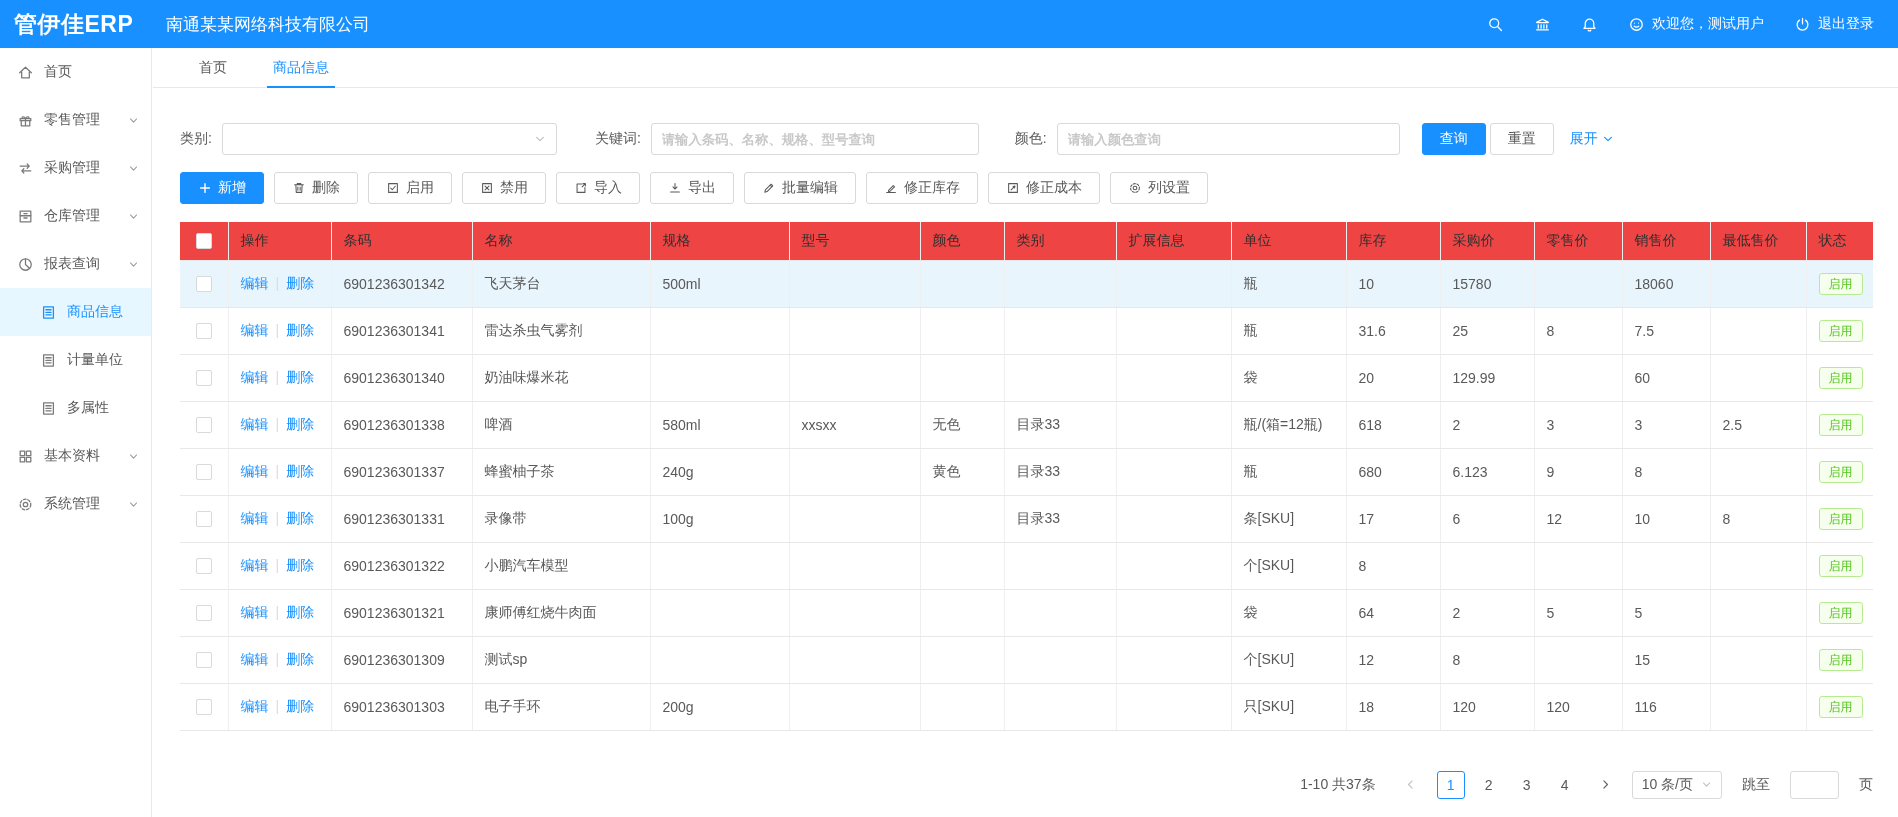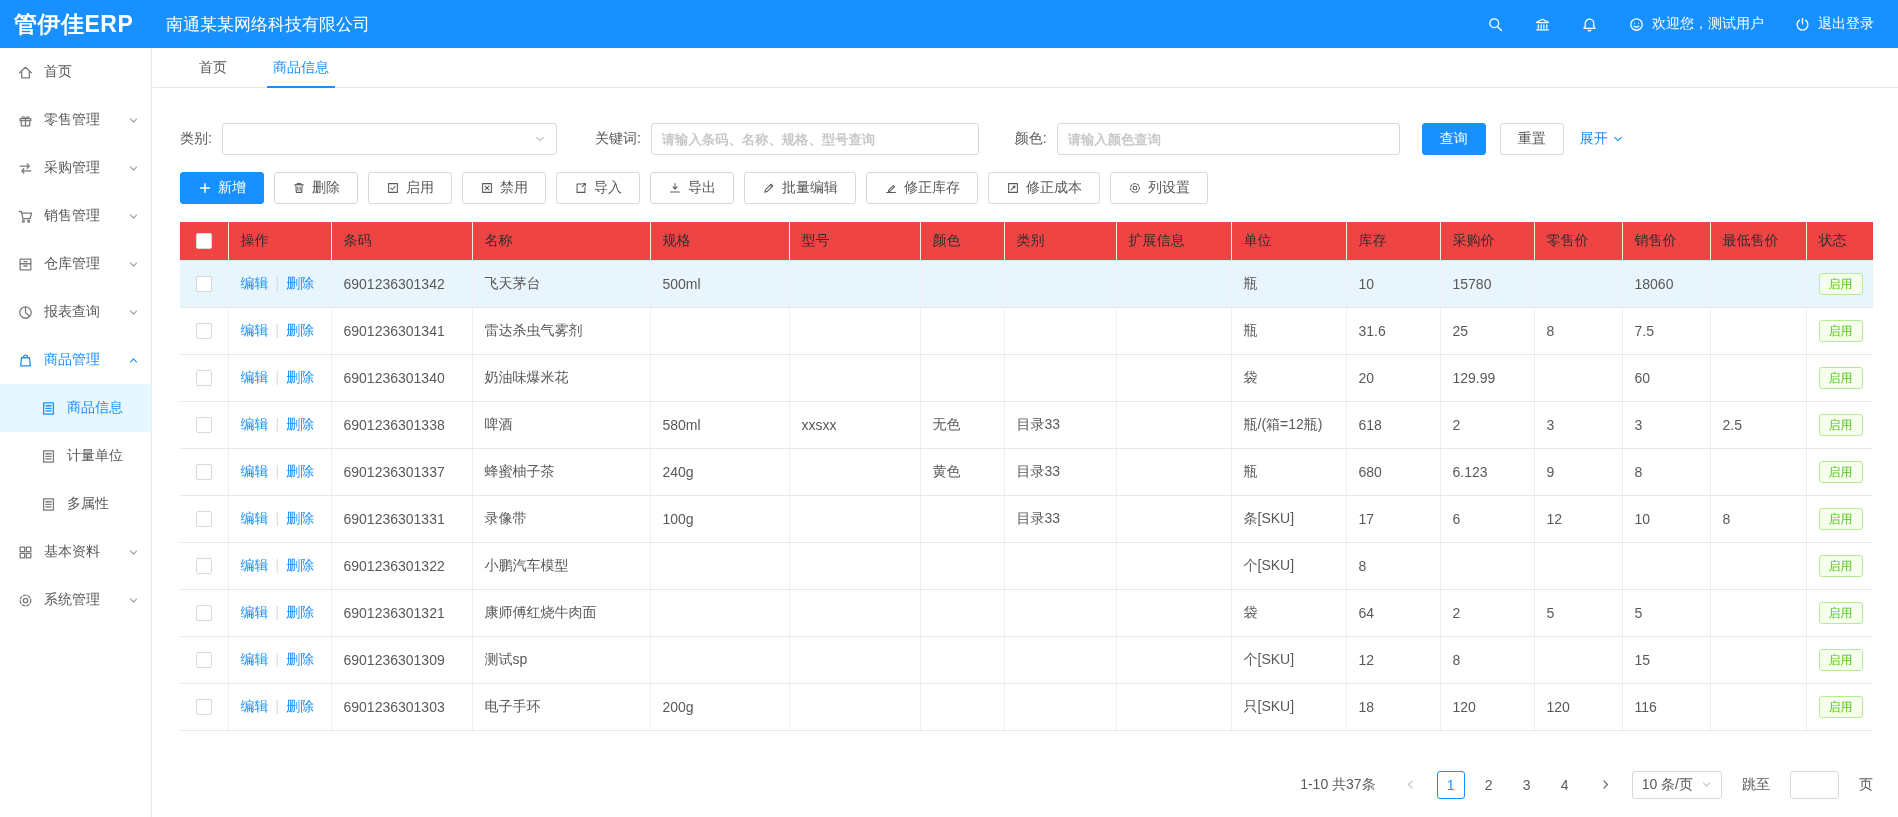--- a/index.html
+++ b/index.html
@@ -49,21 +49,21 @@
   .select-box .chev { width:12px; height:12px; color:#bfbfbf; }
   input.text-input { outline:none;font-weight:bold; }
   input.text-input::placeholder { color:#c9c9c9; }
   .kw-input { width:328px; margin-right:36px; }
   .color-input { width:343px; }
   .gap-lg { width:38px; }
   .btn { height:32px; border-radius:3px; border:1px solid var(--input-border); background:#fff;
     color:#595959; padding:0 17px; font-size:14px; cursor:pointer; display:inline-flex; align-items:center; gap:6px; }
   .btn.primary { background:var(--primary); border-color:var(--primary); color:#fff; }
   .search-btn { margin-left:22px;text-align:center; }
-  .reset-btn { margin-left:14px; }
+  .reset-btn { margin-left:4px; }
   .expand-link { margin-left:16px; color:var(--primary); display:flex; align-items:center; gap:4px; cursor:pointer; }
   .expand-link .chev { width:12px; height:12px; }
 
   
   .toolbar { margin-top:17px; display:flex; gap:10px; }
   .btn .icon { width:14px; height:14px; }
 
   
   table { margin-top:18px; width:1693px; border-collapse:collapse; table-layout:fixed; }
   th { background:#ef4444; height:38px; font-weight:500; color:#303030; text-align:left;
@@ -171,35 +171,20 @@
       <span>采购管理</span>
       <span class="icon chev">
         <svg viewBox="0 0 16 16" fill="none" stroke="currentColor" stroke-width="1.2" stroke-linecap="round" stroke-linejoin="round">
           <path d="M3.5 5.8 8 10.3l4.5-4.5" stroke-width="1.5"></path>
         </svg>
       </span>
     </div>
     <div class="side-item">
       <span class="icon">
         <svg viewBox="0 0 16 16" fill="none" stroke="currentColor" stroke-width="1.2" stroke-linecap="round" stroke-linejoin="round">
-          <path d="M2.3 3.3h1.8l1.5 6.6h6.7l1.4-5H4.8"></path>
-          <circle cx="6" cy="12.4" r="0.9"></circle>
-          <circle cx="11" cy="12.4" r="0.9"></circle>
-        </svg>
-      </span>
-      <span>销售管理</span>
-      <span class="icon chev">
-        <svg viewBox="0 0 16 16" fill="none" stroke="currentColor" stroke-width="1.2" stroke-linecap="round" stroke-linejoin="round">
-          <path d="M3.5 5.8 8 10.3l4.5-4.5" stroke-width="1.5"></path>
-        </svg>
-      </span>
-    </div>
-    <div class="side-item">
-      <span class="icon">
-        <svg viewBox="0 0 16 16" fill="none" stroke="currentColor" stroke-width="1.2" stroke-linecap="round" stroke-linejoin="round">
           <rect x="3" y="3" width="10" height="10"></rect>
           <path d="M3 7.3h10M6.5 5.2h3M6.5 9.4h3"></path>
         </svg>
       </span>
       <span>仓库管理</span>
       <span class="icon chev">
         <svg viewBox="0 0 16 16" fill="none" stroke="currentColor" stroke-width="1.2" stroke-linecap="round" stroke-linejoin="round">
           <path d="M3.5 5.8 8 10.3l4.5-4.5" stroke-width="1.5"></path>
         </svg>
       </span>
@@ -208,33 +193,20 @@
       <span class="icon">
         <svg viewBox="0 0 16 16" fill="none" stroke="currentColor" stroke-width="1.2" stroke-linecap="round" stroke-linejoin="round">
           <circle cx="8" cy="8" r="5.4"></circle>
           <path d="M8 8V2.6M8 8l3.9 3.7"></path>
         </svg>
       </span>
       <span>报表查询</span>
       <span class="icon chev">
         <svg viewBox="0 0 16 16" fill="none" stroke="currentColor" stroke-width="1.2" stroke-linecap="round" stroke-linejoin="round">
           <path d="M3.5 5.8 8 10.3l4.5-4.5" stroke-width="1.5"></path>
-        </svg>
-      </span>
-    </div>
-    <div class="side-item active">
-      <span class="icon">
-        <svg viewBox="0 0 16 16" fill="none" stroke="currentColor" stroke-width="1.2" stroke-linecap="round" stroke-linejoin="round">
-          <path d="M4.2 5.4h7.6l.7 7.6H3.5zM6 5.4V5a2 2 0 0 1 4 0v.4"></path>
-        </svg>
-      </span>
-      <span>商品管理</span>
-      <span class="icon chev">
-        <svg viewBox="0 0 16 16" fill="none" stroke="currentColor" stroke-width="1.2" stroke-linecap="round" stroke-linejoin="round">
-          <path d="M3.5 10.2 8 5.7l4.5 4.5" stroke-width="1.5"></path>
         </svg>
       </span>
     </div>
     <div class="side-item sub selected">
       <span class="icon">
         <svg viewBox="0 0 16 16" fill="none" stroke="currentColor" stroke-width="1.2" stroke-linecap="round" stroke-linejoin="round">
           <rect x="3.4" y="2.8" width="9.2" height="10.4"></rect>
           <path d="M5.5 5.4h5M5.5 7.8h5M5.5 10.2h5"></path>
         </svg>
       </span>

